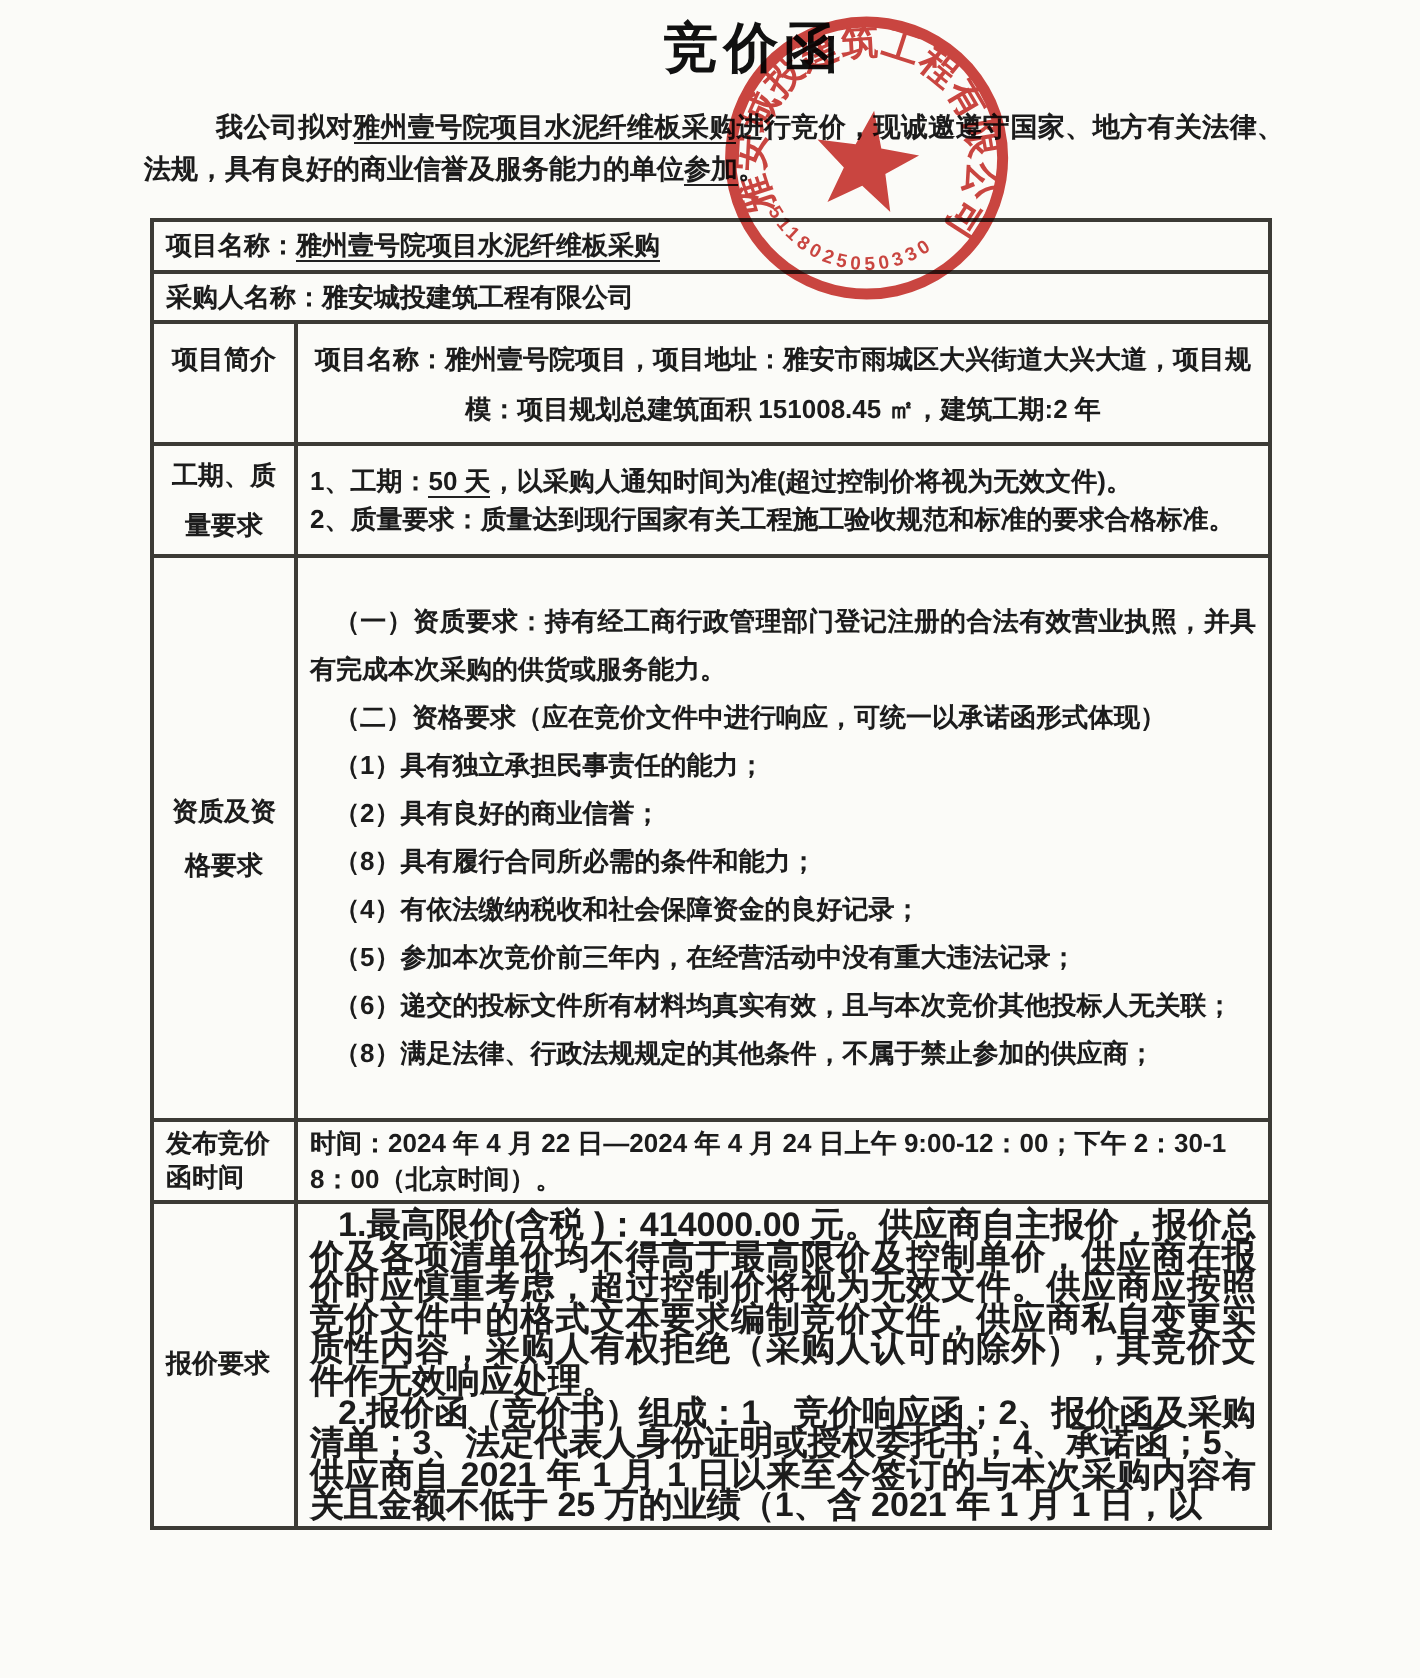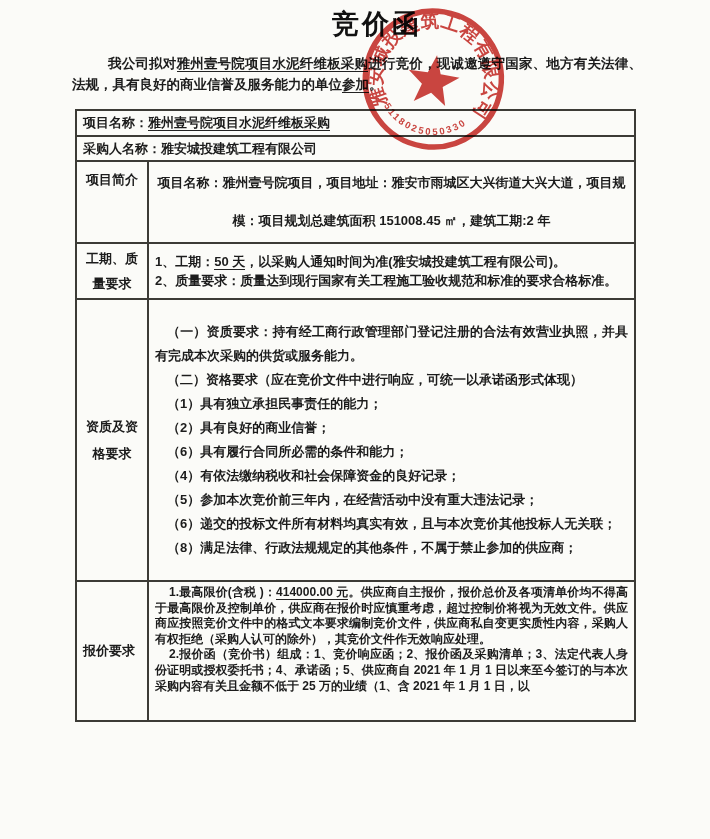--- a/index.html
+++ b/index.html
@@ -26,31 +26,31 @@
   table.doc td{
     border:2px solid #3c3b36;padding:2px 6px;vertical-align:middle;
     overflow:hidden;word-break:break-all;
   }
   td.lab{padding:2px 2px 2px 4px;line-height:24px;}
   td.ctr{text-align:center;padding-left:2px;}
   .vtop{vertical-align:top !important;padding-top:6px !important;}
   tr.r1{height:26px;} tr.r2{height:25px;} tr.r3{height:55px;}
   tr.r4{height:61px;text-align:center;} tr.r5{height:58px;} tr.r6{height:48px;}
   tr.r7{height:282px;} tr.r8{height:34px;} tr.r9{height:140px;}
-  tr.r4 td.content{line-height:38px;border-radius:29px;}
+  tr.r4 td.content{line-height:25px;border-radius:29px;}
   tr.r5 td.lab{line-height:29px;}
   tr.r5 td.content{padding-top:5px;line-height:22px;}
   tr.r6 td.lab{line-height:25px;}
   tr.r6 td.content div{line-height:19.5px;}
   tr.r7 td.lab{line-height:27px;}
   .qitem{line-height:24px;margin:0 0;text-indent:12px;text-align:justify;}
   tr.r8 td.lab{line-height:16.5px;}
   tr.r8 td.content{line-height:17.5px;}
   tr.r9 td.content{vertical-align:top;padding-top:3px;}
-  tr.r9 p{margin:0;font-size:12px;line-height:15.6px;text-indent:14px;text-align:justify;}
+  tr.r9 p{margin:0;font-size:17px;line-height:15.6px;text-indent:14px;text-align:justify;}
 
   .seal{
     position:absolute;left:358px;top:0px;width:150px;height:150px;
     transform:rotate(9deg);mix-blend-mode:multiply;opacity:.9;pointer-events:none;
   }
 </style>
 </head>
 <body>
 
 <div class="page">
@@ -79,40 +79,44 @@
 
     <tr class="r4">
       <td class="lab vtop">项目简介</td>
       <td class="content" colspan="3">项目名称：雅州壹号院项目，项目地址：雅安市雨城区大兴街道大兴大道，项目规模：项目规划总建筑面积 151008.45 ㎡，建筑工期:2 年</td>
     </tr>
 
 
     <tr class="r6">
       <td class="lab ctr">工期、质量要求</td>
       <td class="content" colspan="3">
-        <div><span>1、工期：</span><span class="u">50 天</span><span>，以采购人通知时间为准(雅安城投建筑工程有限公司)。</span></div>
+        <div><span>1、工期：</span><span class="u">50 天</span><span>，以采购人通知时间为准(超过控制价将视为无效文件)。</span></div>
         <div>2、质量要求：质量达到现行国家有关工程施工验收规范和标准的要求合格标准。</div>
       </td>
     </tr>
 
     <tr class="r7">
       <td class="lab ctr">资质及资格要求</td>
       <td class="content" colspan="3">
         <div class="qitem">（一）资质要求：持有经工商行政管理部门登记注册的合法有效营业执照，并具有完成本次采购的供货或服务能力。</div>
         <div class="qitem">（二）资格要求（应在竞价文件中进行响应，可统一以承诺函形式体现）</div>
         <div class="qitem">（1）具有独立承担民事责任的能力；</div>
         <div class="qitem">（2）具有良好的商业信誉；</div>
-        <div class="qitem">（6）具有履行合同所必需的条件和能力；</div>
+        <div class="qitem">（8）具有履行合同所必需的条件和能力；</div>
         <div class="qitem">（4）有依法缴纳税收和社会保障资金的良好记录；</div>
         <div class="qitem">（5）参加本次竞价前三年内，在经营活动中没有重大违法记录；</div>
         <div class="qitem">（6）递交的投标文件所有材料均真实有效，且与本次竞价其他投标人无关联；</div>
         <div class="qitem">（8）满足法律、行政法规规定的其他条件，不属于禁止参加的供应商；</div>
       </td>
     </tr>
 
+    <tr class="r8">
+      <td class="lab">发布竞价函时间</td>
+      <td class="content" colspan="3">时间：2024 年 4 月 22 日—2024 年 4 月 24 日上午 9:00-12：00；下午 2：30-18：00（北京时间）。</td>
+    </tr>
 
     <tr class="r9">
       <td class="lab">报价要求</td>
       <td class="content" colspan="3">
         <p><span>1.最高限价(含税 )：</span><span class="u">414000.00 元</span><span>。供应商自主报价，报价总价及各项清单价均不得高于最高限价及控制单价，供应商在报价时应慎重考虑，超过控制价将视为无效文件。供应商应按照竞价文件中的格式文本要求编制竞价文件，供应商私自变更实质性内容，采购人有权拒绝（采购人认可的除外），其竞价文件作无效响应处理。</span></p>
         <p>2.报价函（竞价书）组成：1、竞价响应函；2、报价函及采购清单；3、法定代表人身份证明或授权委托书；4、承诺函；5、供应商自 2021 年 1 月 1 日以来至今签订的与本次采购内容有关且金额不低于 25 万的业绩（1、含 2021 年 1 月 1 日，以</p>
       </td>
     </tr>
   </tbody>
     </table>

